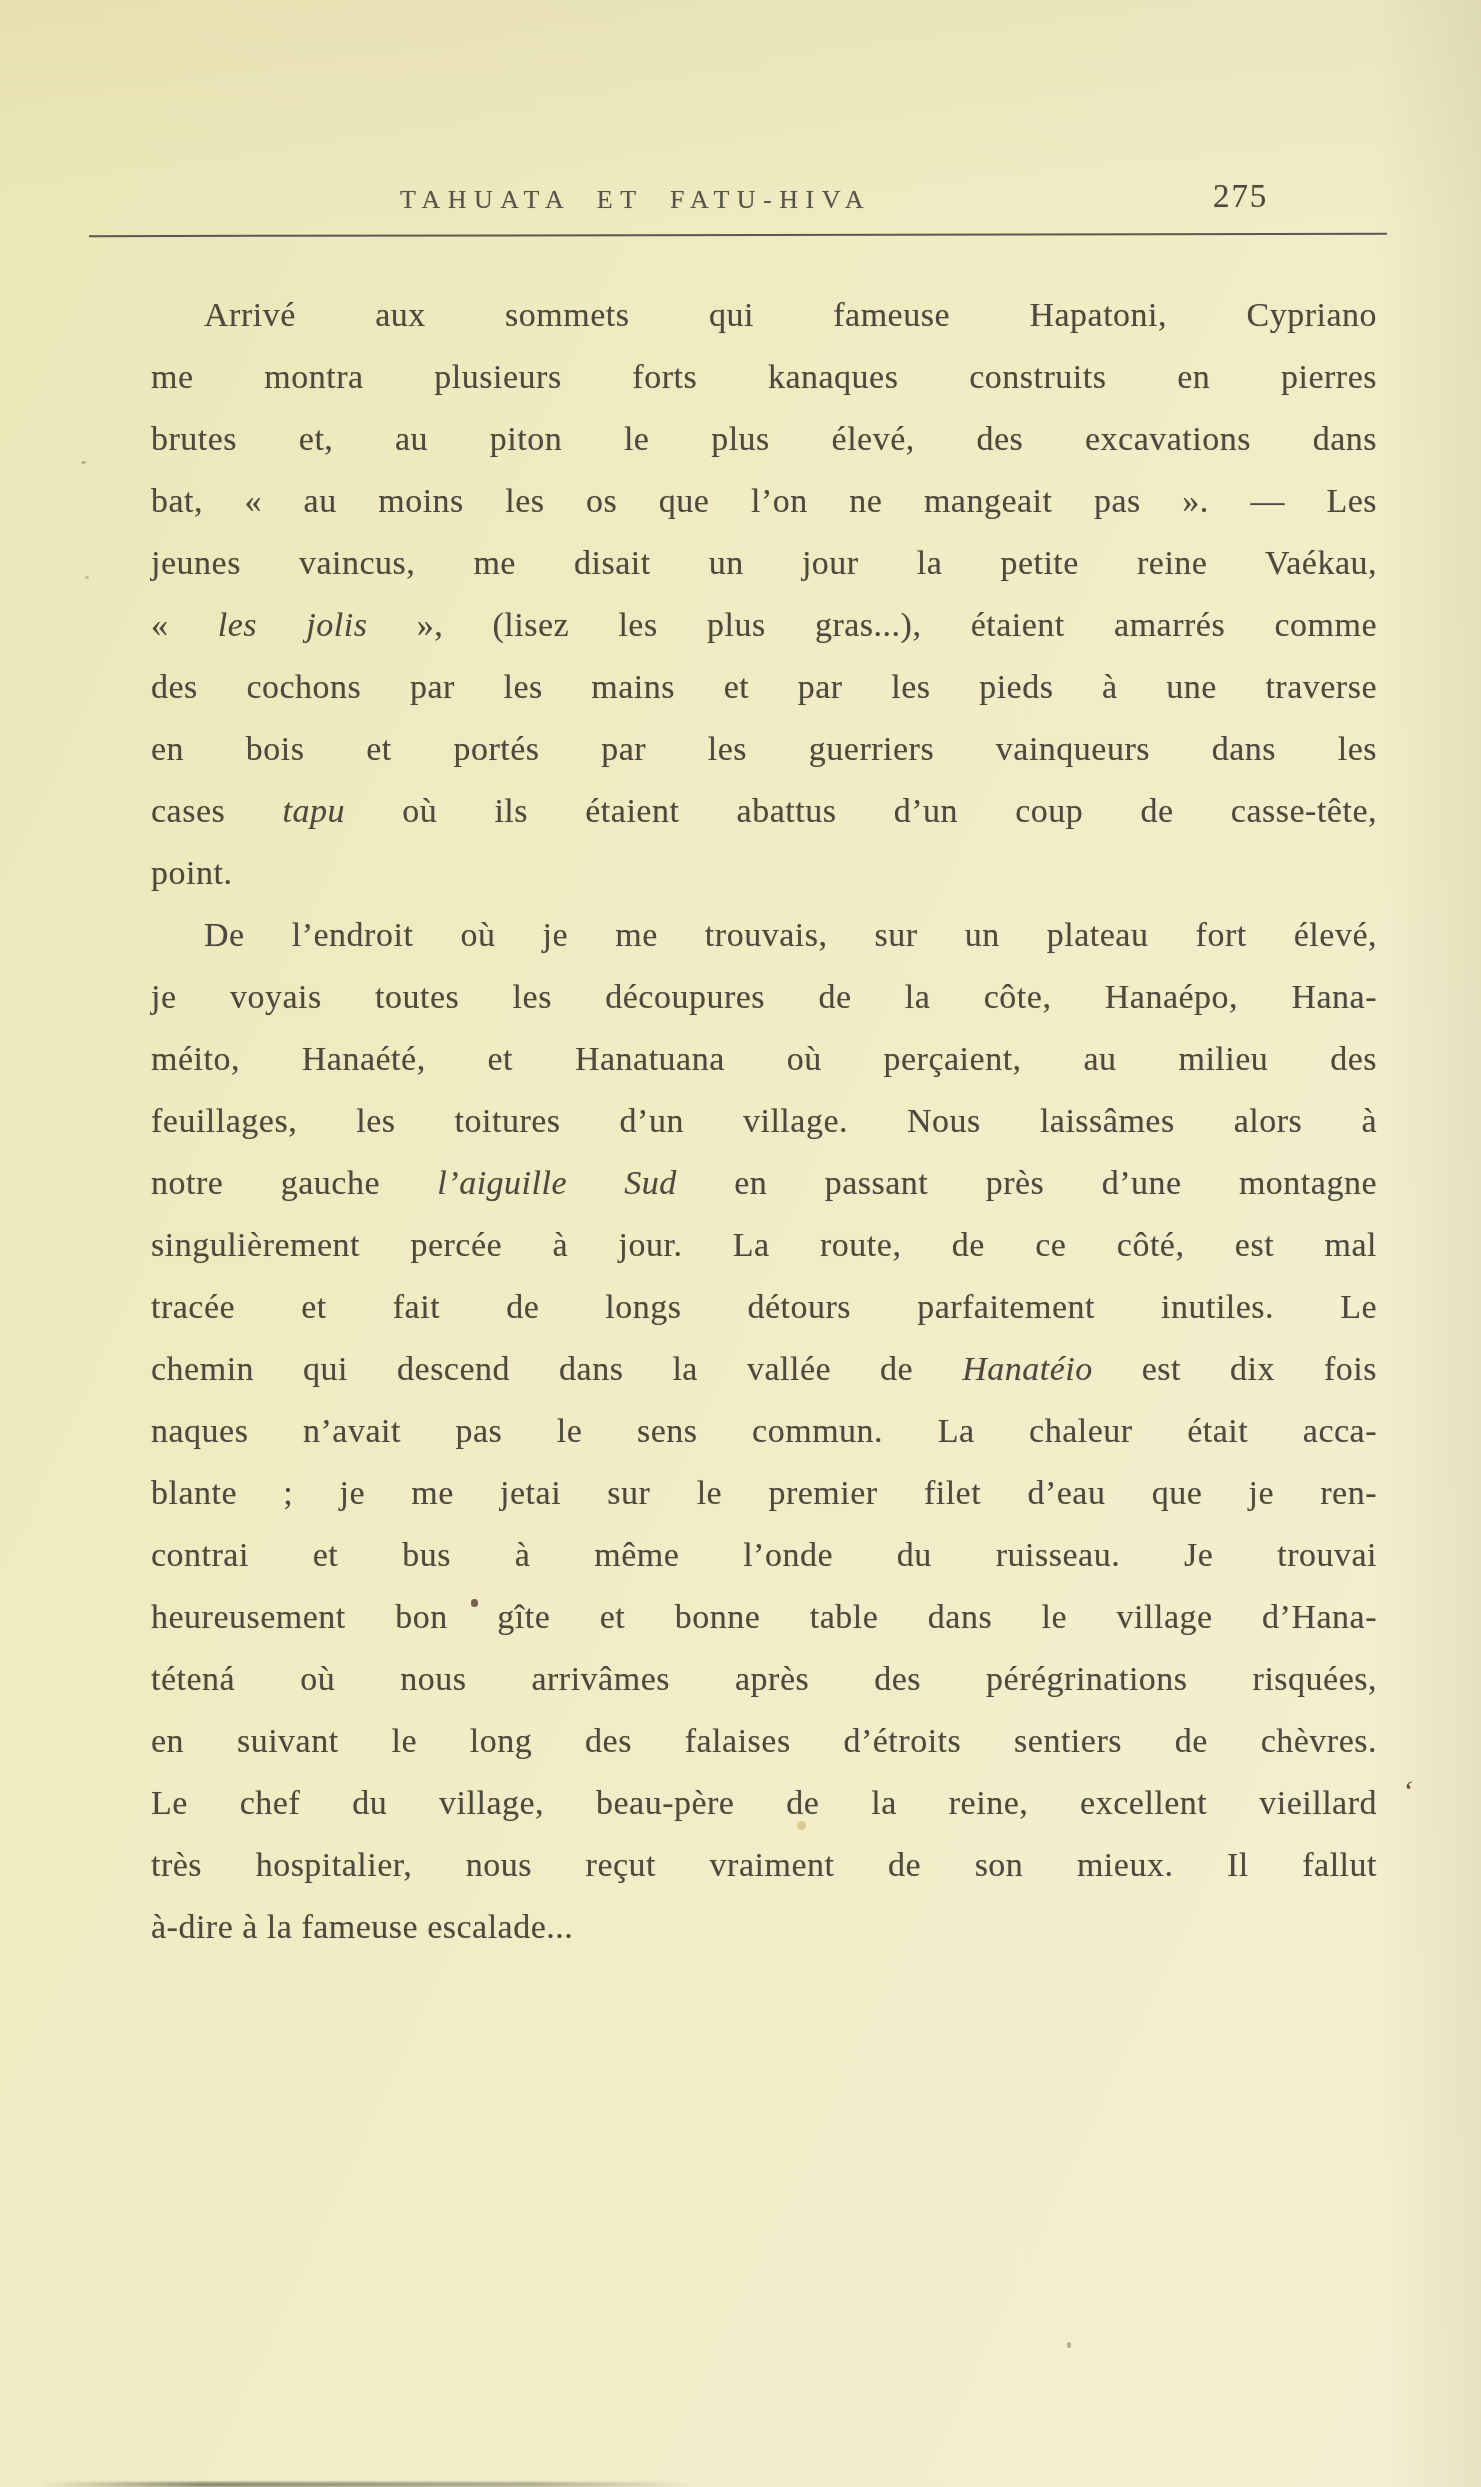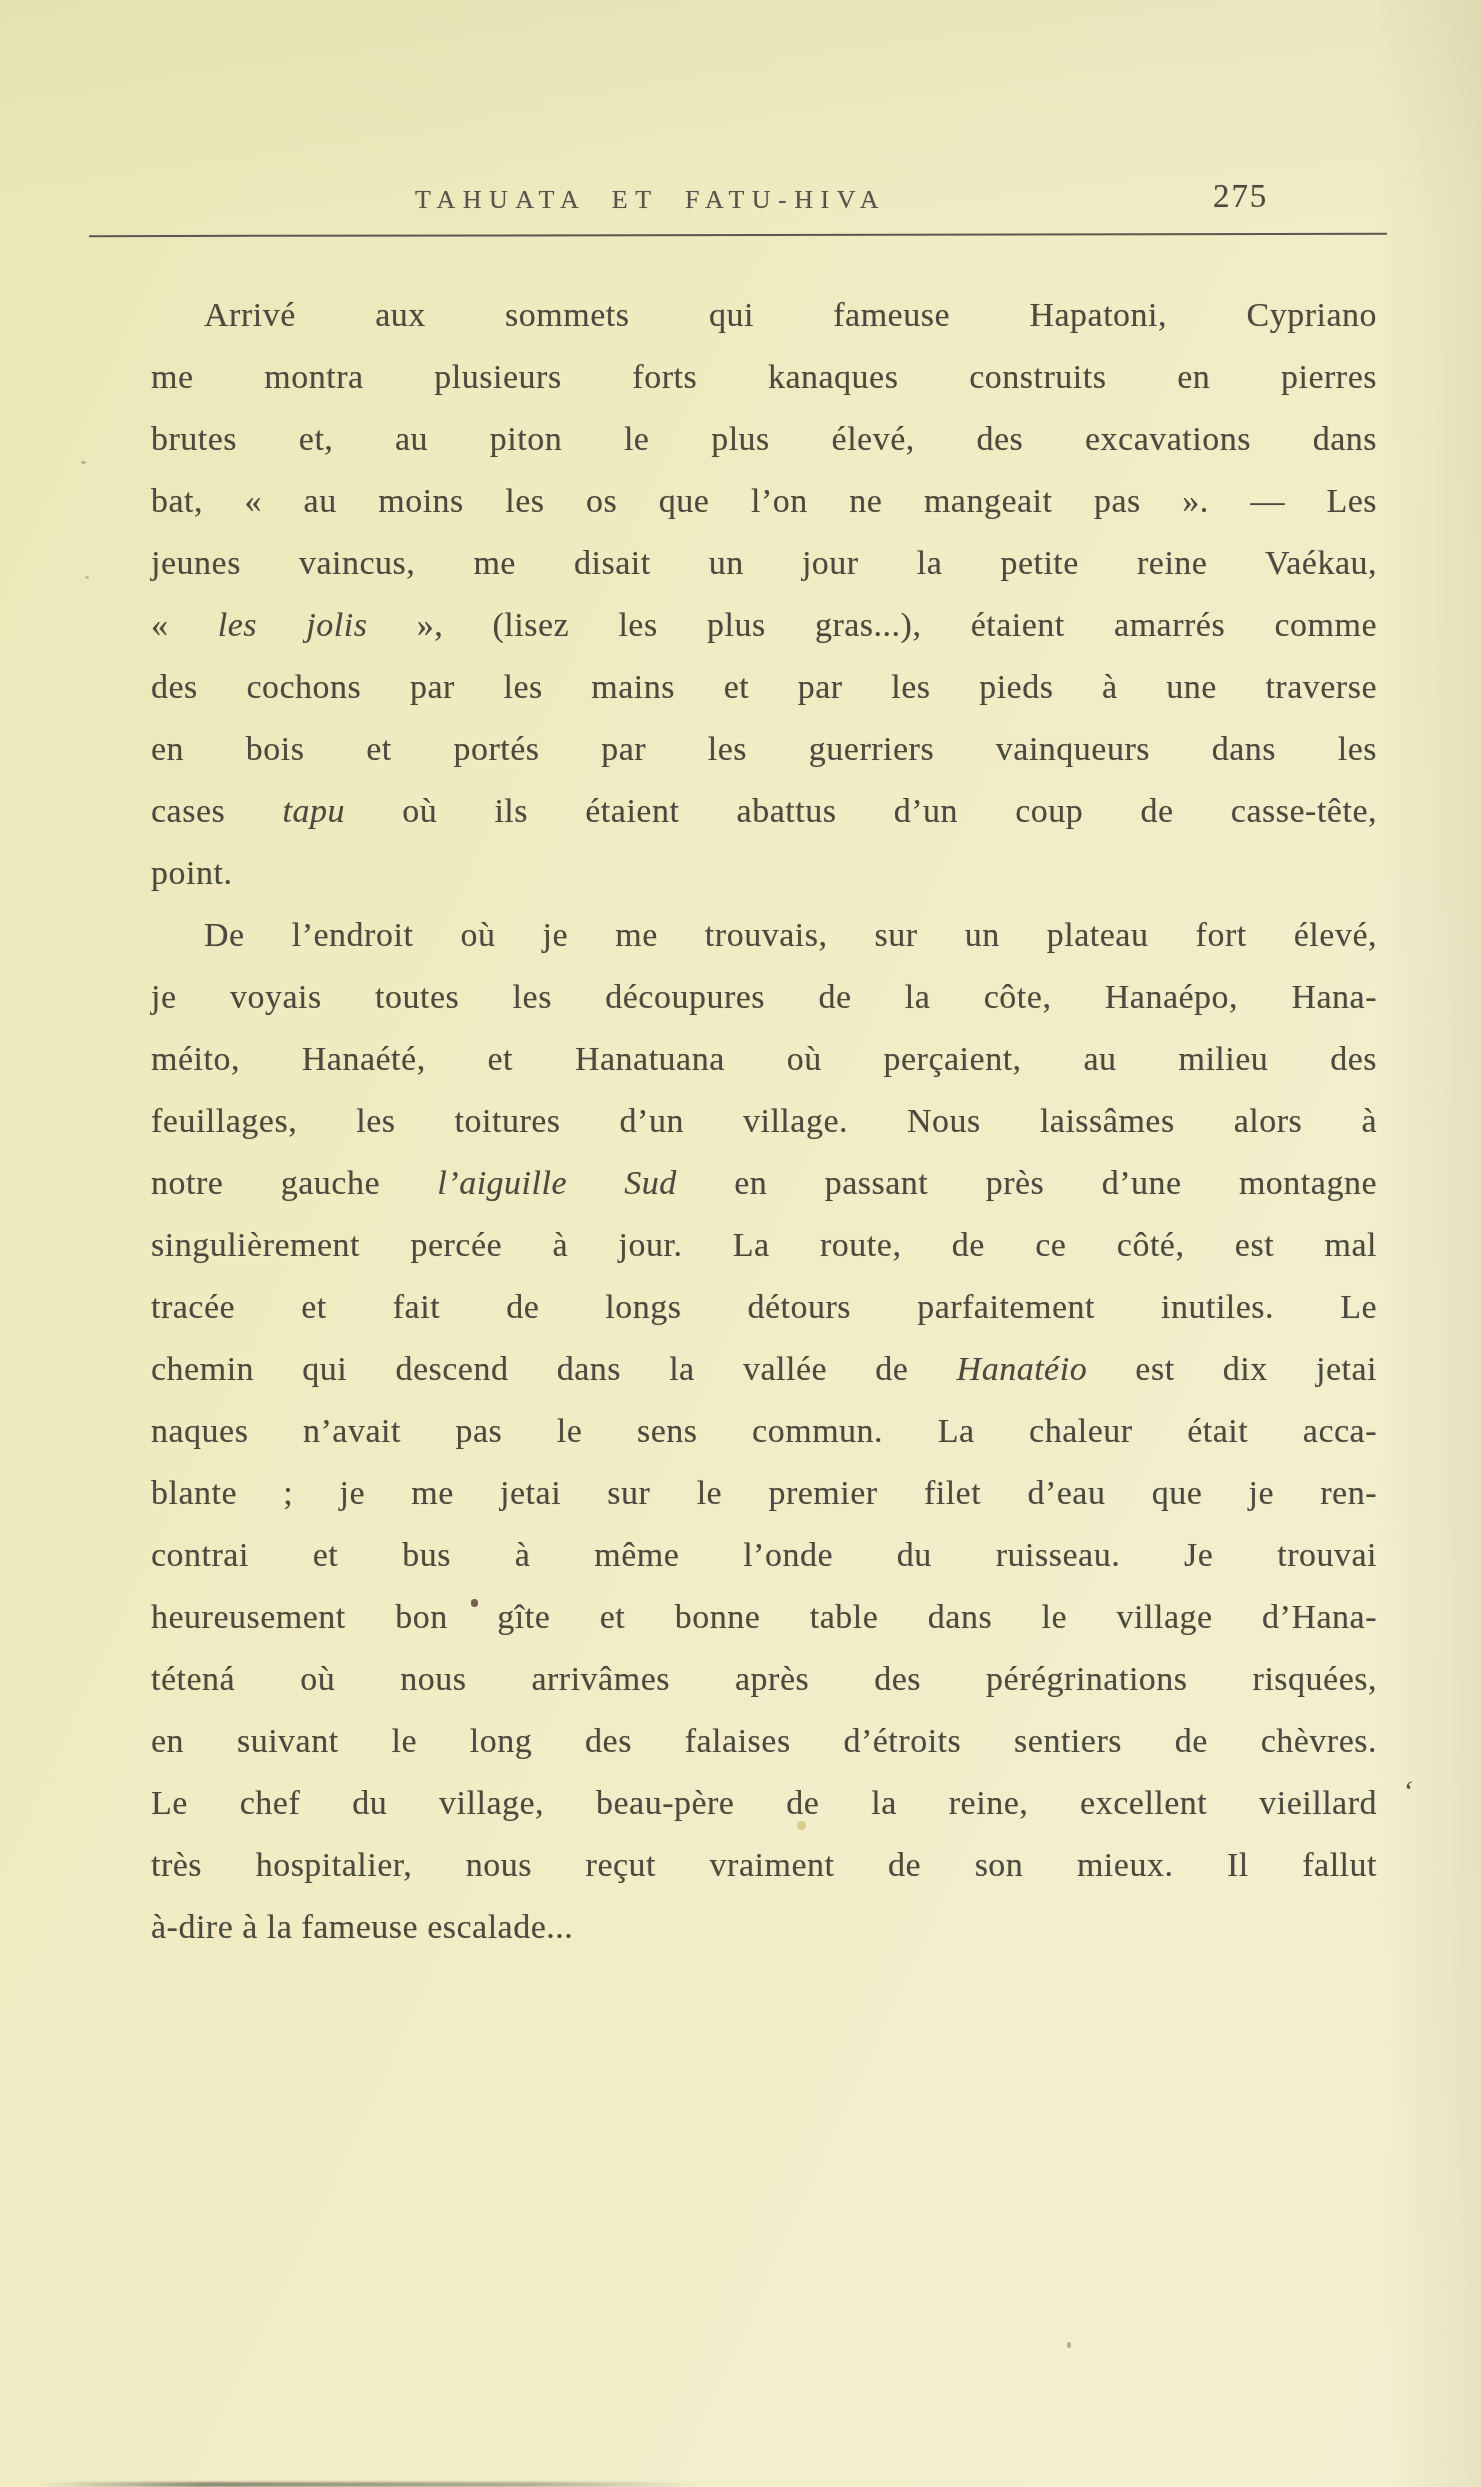--- a/index.html
+++ b/index.html
@@ -21,21 +21,21 @@
     position:absolute;top:0;left:0;width:100%;height:226px;
     background:linear-gradient(to bottom,rgba(150,140,90,0.07),rgba(0,0,0,0));
     pointer-events:none;
   }
   .bottom-edge{
     position:absolute;left:38px;bottom:0;width:659px;height:4.7px;
     background:linear-gradient(to right,rgba(52,58,44,0),rgba(52,58,44,0.55) 25%,rgba(52,58,44,0.35) 75%,rgba(52,58,44,0));
     filter:blur(0.9px);
   }
   .header-title{
-    position:absolute;top:185px;left:283px;width:735px;
+    position:absolute;top:185px;left:268px;width:735px;
     text-align:center;
     font-size:26px;letter-spacing:7.5px;word-spacing:13px;
     color:#57554b;
     text-shadow:0 0 0.9px rgba(87,85,75,0.4);
   }
   .page-number{
     position:absolute;top:178px;left:1213px;
     font-size:33px;letter-spacing:1.9px;color:#4c4a3e;
     text-shadow:0 0 0.9px rgba(76,74,62,0.4);
   }
@@ -87,21 +87,21 @@
       <div class="line"><span>en bois et portés par les guerriers vainqueurs dans les</span></div>
       <div class="line"><span>cases </span><span class="em">tapu</span><span> où ils étaient abattus d’un coup de casse-tête,</span></div>
       <div class="line last"><span>point.</span></div>
       <div class="line indent"><span>De l’endroit où je me trouvais, sur un plateau fort élevé,</span></div>
       <div class="line"><span>je voyais toutes les découpures de la côte, Hanaépo, Hana-</span></div>
       <div class="line"><span>méito, Hanaété, et Hanatuana où perçaient, au milieu des</span></div>
       <div class="line"><span>feuillages, les toitures d’un village. Nous laissâmes alors à</span></div>
       <div class="line"><span>notre gauche </span><span class="em">l’aiguille Sud</span><span> en passant près d’une montagne</span></div>
       <div class="line"><span>singulièrement percée à jour. La route, de ce côté, est mal</span></div>
       <div class="line"><span>tracée et fait de longs détours parfaitement inutiles. Le</span></div>
-      <div class="line"><span>chemin qui descend dans la vallée de </span><span class="em">Hanatéio</span><span> est dix jetai</span></div>
+      <div class="line"><span>chemin qui descend dans la vallée de </span><span class="em">Hanatéio</span><span> est dix fois</span></div>
       <div class="line"><span>naques n’avait pas le sens commun. La chaleur était acca-</span></div>
       <div class="line"><span>blante ; je me jetai sur le premier filet d’eau que je ren-</span></div>
       <div class="line"><span>contrai et bus à même l’onde du ruisseau. Je trouvai</span></div>
       <div class="line"><span>heureusement bon gîte et bonne table dans le village d’Hana-</span></div>
       <div class="line"><span>tétená où nous arrivâmes après des pérégrinations risquées,</span></div>
       <div class="line"><span>en suivant le long des falaises d’étroits sentiers de chèvres.</span></div>
       <div class="line"><span>Le chef du village, beau-père de la reine, excellent vieillard</span></div>
       <div class="line"><span>très hospitalier, nous reçut vraiment de son mieux. Il fallut</span></div>
       <div class="line last"><span>à-dire à la fameuse escalade...</span></div>
     </div>

